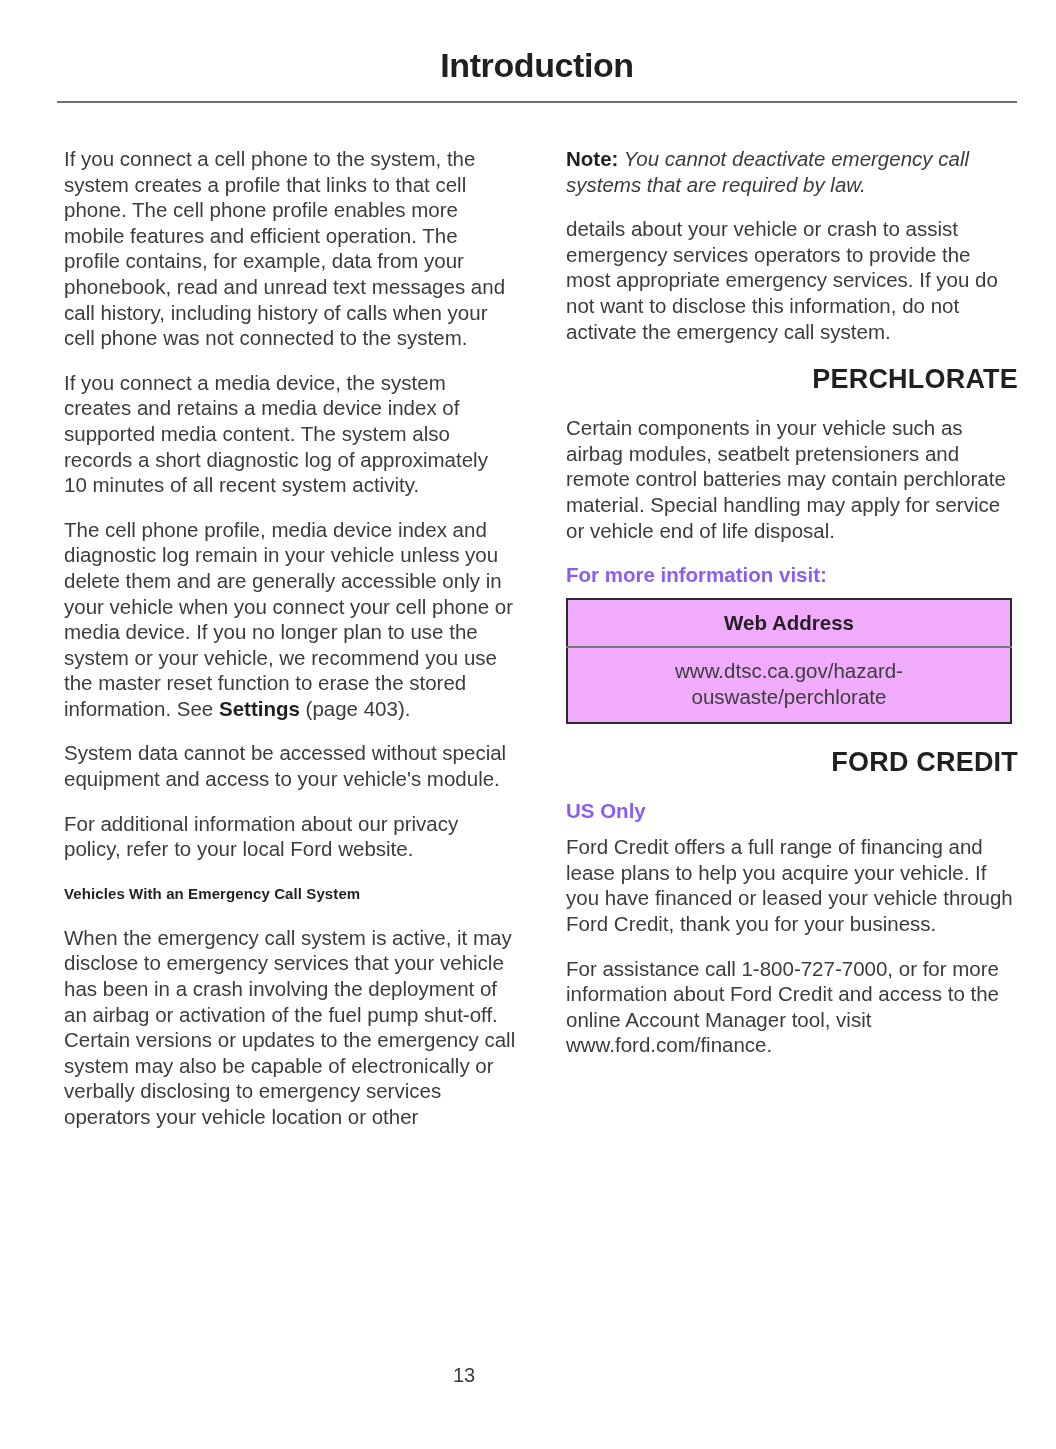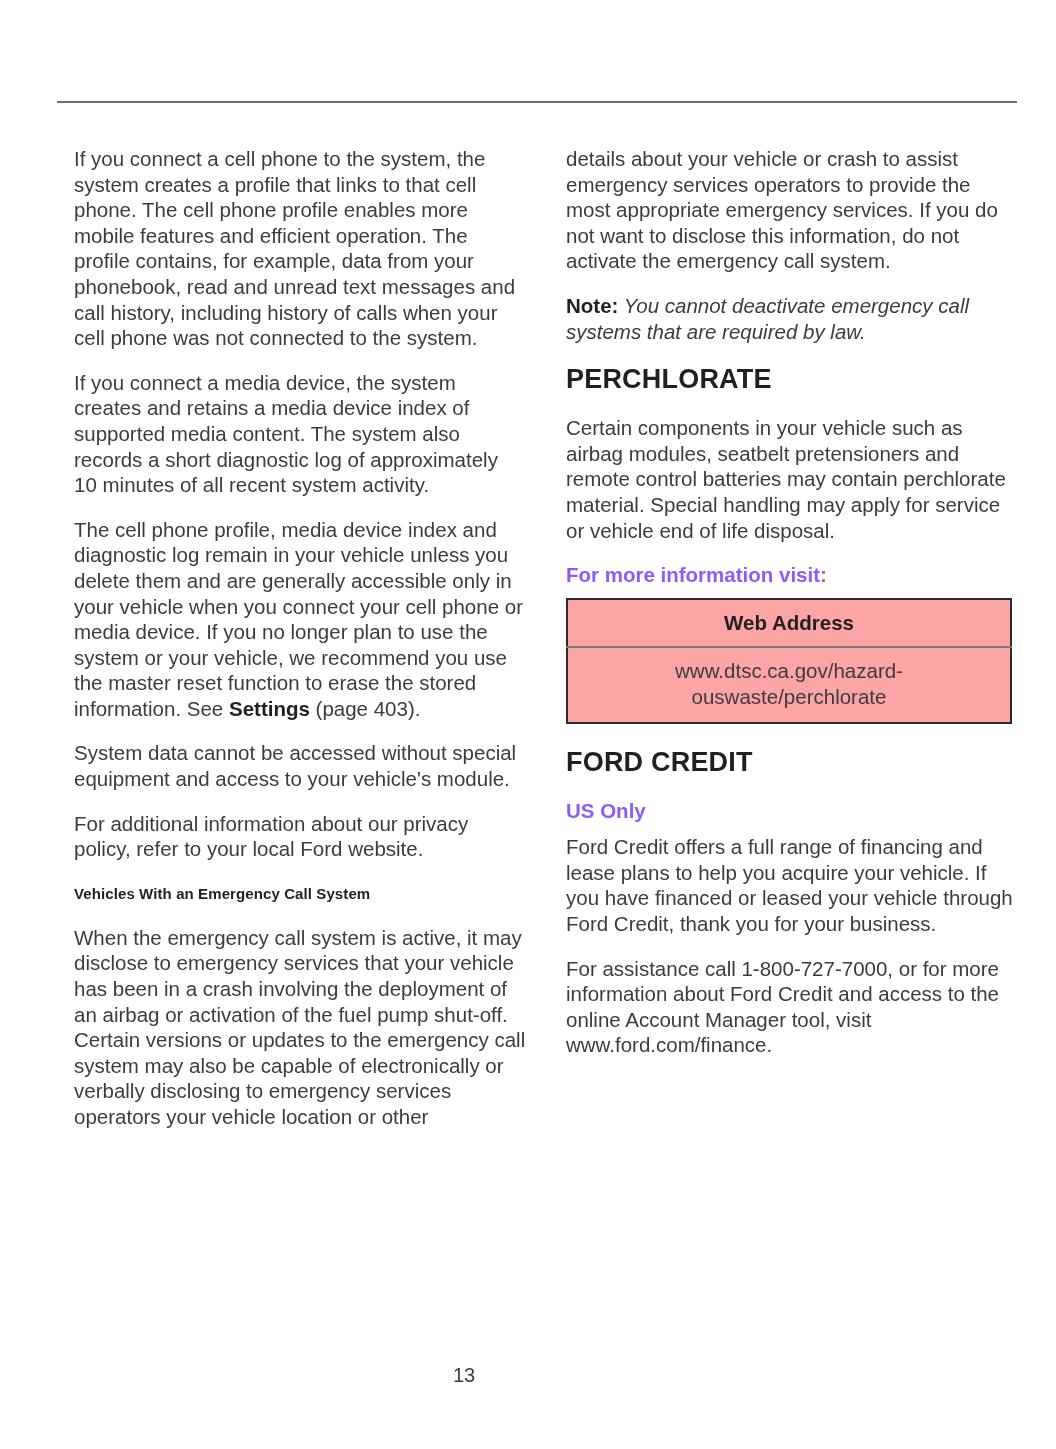--- a/index.html
+++ b/index.html
@@ -48,21 +48,21 @@
     height: 2px;
     background: #6f6f6f;
   }
 
   
   .col {
     position: absolute;
     top: 146px;
     width: 452px;
   }
-  .col-left  { left: 74px; }
+  .col-left  { left: 64px; }
   .col-right { left: 566px; }
 
   p, .para {
     margin: 0 0 19px 0;
     font-size: 20.5px;
     line-height: 25.6px;
     color: #3c3c3c;
     font-weight: 400;
   }
   .para:last-child { margin-bottom: 0; }
@@ -85,20 +85,21 @@
   }
 
   
   h2.h-major {
     font-size: 27px;
     font-weight: 900;
     letter-spacing: 0.2px;
     color: #231f20;
     line-height: 32px;
     margin: 9px 0 20px 0;
+    text-align: right;
   }
   h3.h-minor {
     font-size: 15px;
     font-weight: 900;
     letter-spacing: 0.1px;
     color: #231f20;
     line-height: 26px;
     margin: 10px 0 18px 0;
   }
   h4.h-sub {
@@ -108,21 +109,21 @@
     line-height: 25px;
     margin: 0 0 11px 0;
   }
 
   
   .webtable {
     width: 446px;
     border-collapse: collapse;
     border: 2px solid #2b2b2b;
     margin: 0 0 22px 0;
-    background: #fca5a5;
+    background: #f0abfc;
   }
   .webtable th {
     font-size: 20.5px;
     font-weight: 800;
     color: #231f20;
     text-align: center;
     padding: 10px 8px 11px 8px;
     border-bottom: 2px solid #7a7a7a;
     line-height: 25px;
   }
@@ -148,20 +149,23 @@
     font-size: 20px;
     color: #3c3c3c;
     line-height: 24px;
   }
 </style>
 </head>
 <body>
 
 <div class="page">
 
+  <div class="page-header">
+    <h1 class="page-title">Introduction</h1>
+  </div>
   <div class="header-rule"></div>
 
   <div class="col col-left">
 
     <p class="para">If you connect a cell phone to the system, the system creates a profile that links to that cell phone. The cell phone profile enables more mobile features and efficient operation. The profile contains, for example, data from your phonebook, read and unread text messages and call history, including history of calls when your cell phone was not connected to the system.</p>
 
     <p class="para">If you connect a media device, the system creates and retains a media device index of supported media content. The system also records a short diagnostic log of approximately 10 minutes of all recent system activity.</p>
 
     <p class="para"><span>The cell phone profile, media device index and diagnostic log remain in your vehicle unless you delete them and are generally accessible only in your vehicle when you connect your cell phone or media device. If you no longer plan to use the system or your vehicle, we recommend you use the master reset function to erase the stored information.  See </span><span class="b">Settings</span><span> (page 403).</span></p>
 
@@ -171,23 +175,23 @@
 
 
     <h3 class="h-minor">Vehicles With an Emergency Call System</h3>
 
     <p class="para">When the emergency call system is active, it may disclose to emergency services that your vehicle has been in a crash involving the deployment of an airbag or activation of the fuel pump shut-off. Certain versions or updates to the emergency call system may also be capable of electronically or verbally disclosing to emergency services operators your vehicle location or other</p>
 
   </div>
 
   <div class="col col-right">
 
+    <p class="para"><span class="note-label">Note:</span><span class="note-body"> You cannot deactivate emergency call systems that are required by law.</span></p>
+
     <p class="para">details about your vehicle or crash to assist emergency services operators to provide the most appropriate emergency services. If you do not want to disclose this information, do not activate the emergency call system.</p>
-
-    <p class="para"><span class="note-label">Note:</span><span class="note-body"> You cannot deactivate emergency call systems that are required by law.</span></p>
 
     <h2 class="h-major">PERCHLORATE</h2>
 
     <p class="para">Certain components in your vehicle such as airbag modules, seatbelt pretensioners and remote control batteries may contain perchlorate material.  Special handling may apply for service or vehicle end of life disposal.</p>
 
     <h4 class="h-sub">For more information visit:</h4>
 
     <table class="webtable">
       <thead>
         <tr>

